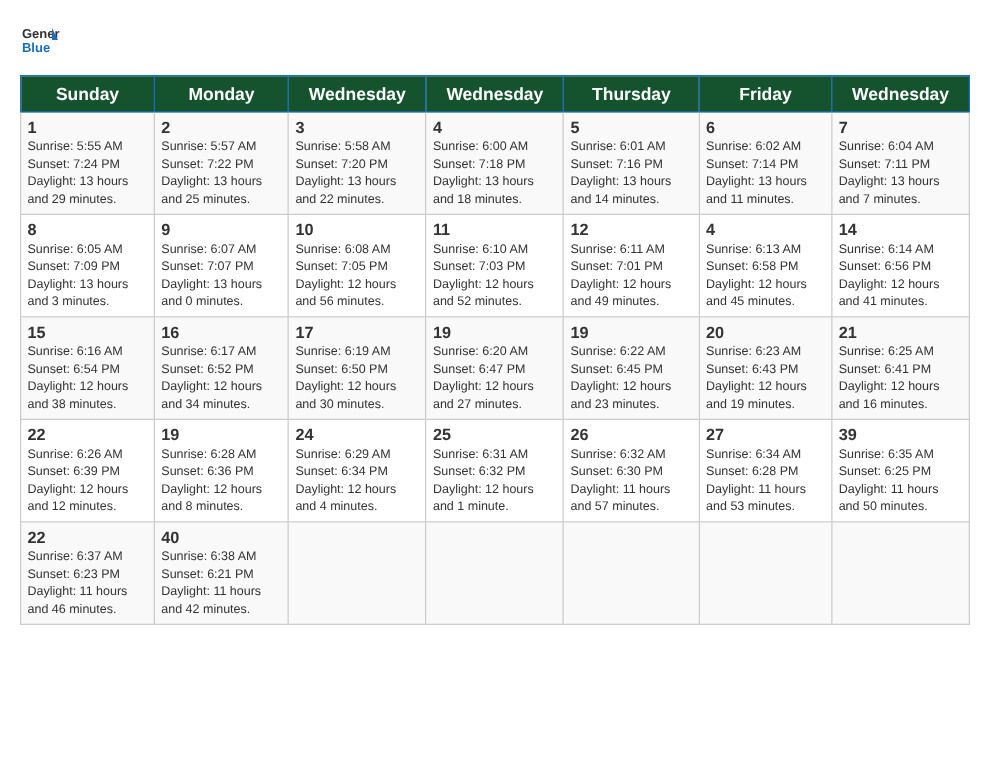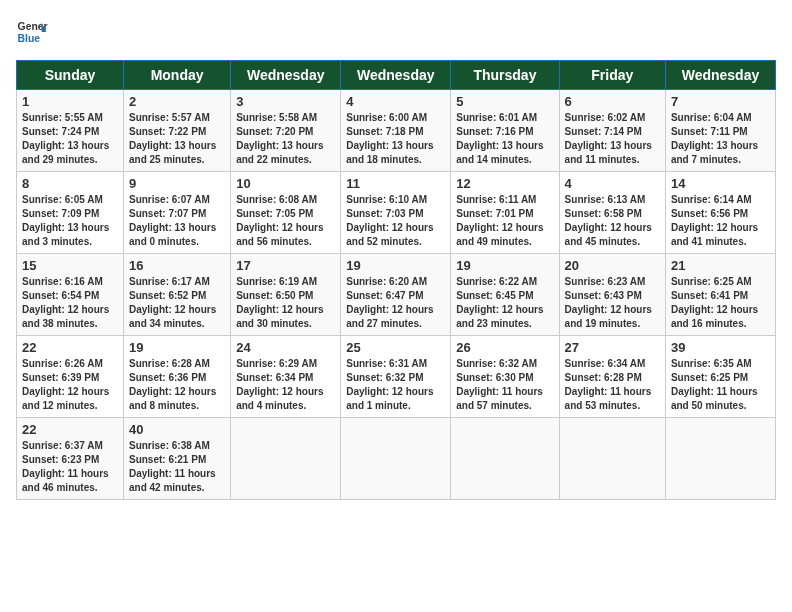--- a/index.html
+++ b/index.html
@@ -68,21 +68,20 @@
     .day-num {
       font-size: 13px;
       font-weight: bold;
       display: block;
       margin-bottom: 2px;
     }
     .day-info {
       font-size: 10px;
       line-height: 1.4;
       color: #333;
-      font-weight: bold;
     }
     .empty-cell {
       background: #f9f9f9 !important;
     }
   </style>
 </head>
 <body>
 
 <div class="header">
   <div class="logo">

